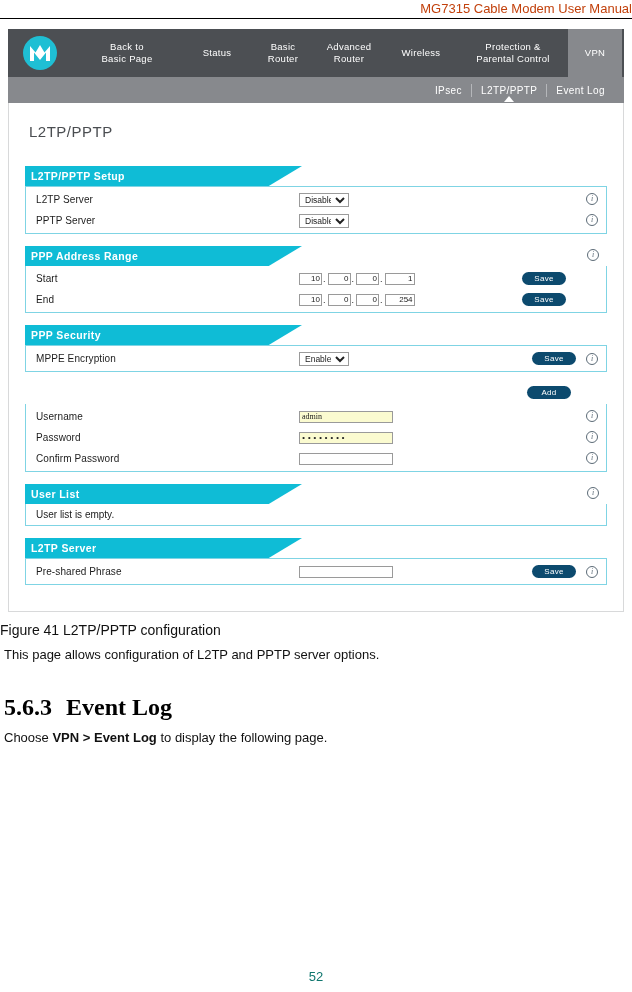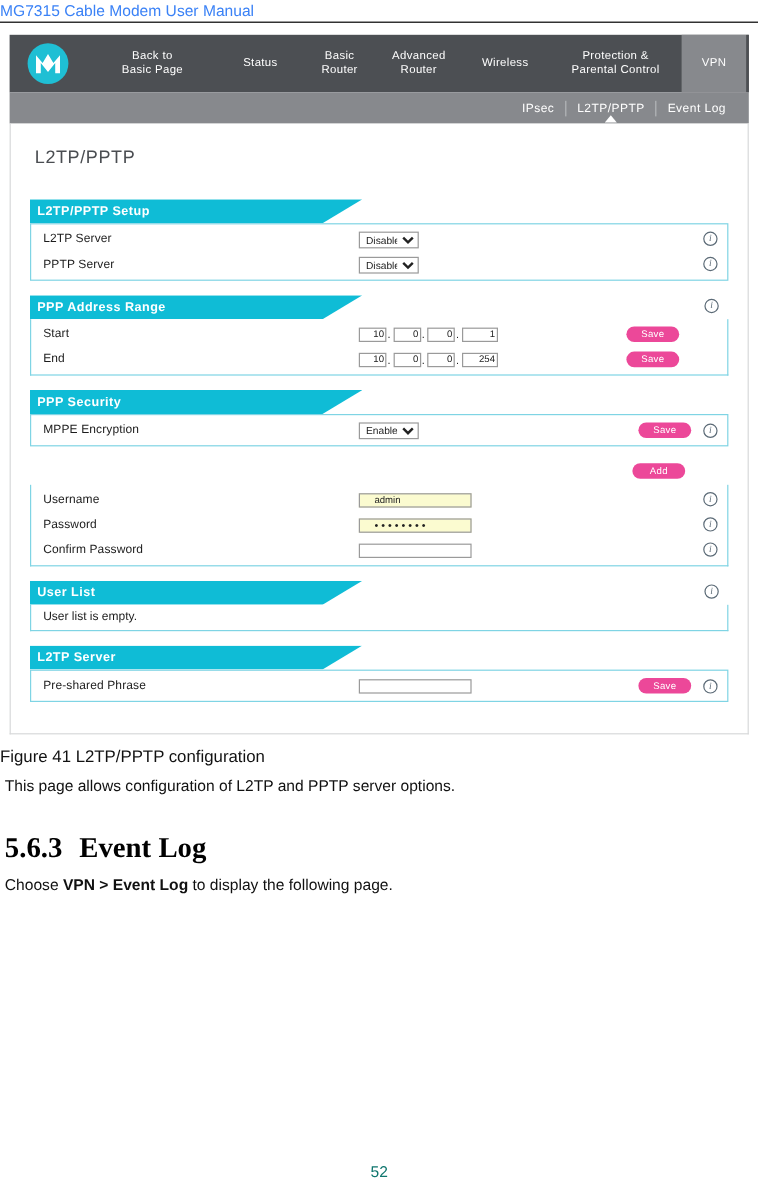--- a/index.html
+++ b/index.html
@@ -10,24 +10,24 @@
     background: #ffffff;
     font-family: "Liberation Sans", sans-serif;
     color: #000;
     position: relative;
     overflow: hidden;
   }
 
   
   .doc-header {
     height: 18px;
-    text-align: left;
+    text-align: right;
     font-size: 13px;
     line-height: 18px;
-    color: #3b82f6;
+    color: #c2410c;
   }
   .doc-header-rule {
     border-bottom: 1.6px solid #000;
     margin: 0 0 10px 0;
   }
 
   
   .shot {
     position: relative;
     margin: 0 8px;
@@ -200,37 +200,37 @@
     border: 1px solid #9a9a9a;
     background: #fff;
     color: #222;
     padding: 0 1px;
     text-align: right;
   }
   .octet.last { width: 30px; }
   .dot { font-size: 9px; padding: 0 2px 0 1px; color: #222; }
 
   input.text-ctl {
-    font-family: Liberation Sans, sans-serif;
+    font-family: Liberation Serif, serif;
     font-size: 8px;
     height: 12px;
     border: 1px solid #9a9a9a;
     background: #ffffff;
     color: #222;
-    padding: 0 12px;
+    padding: 0 2px;
     width: 94px;
   }
   input.text-ctl.filled { background: #fbfbd0; }
   input.text-ctl.pw {
     letter-spacing: 2.5px;
     font-size: 9px;
   }
 
   .btn {
-    background: #ec4899;
+    background: #0c4a6e;
     color: #ffffff;
     font-size: 8px;
     letter-spacing: .3px;
     border: none;
     border-radius: 9px;
     height: 13px;
     width: 44px;
     cursor: pointer;
     font-family: "Liberation Sans", sans-serif;
     line-height: 13px;

